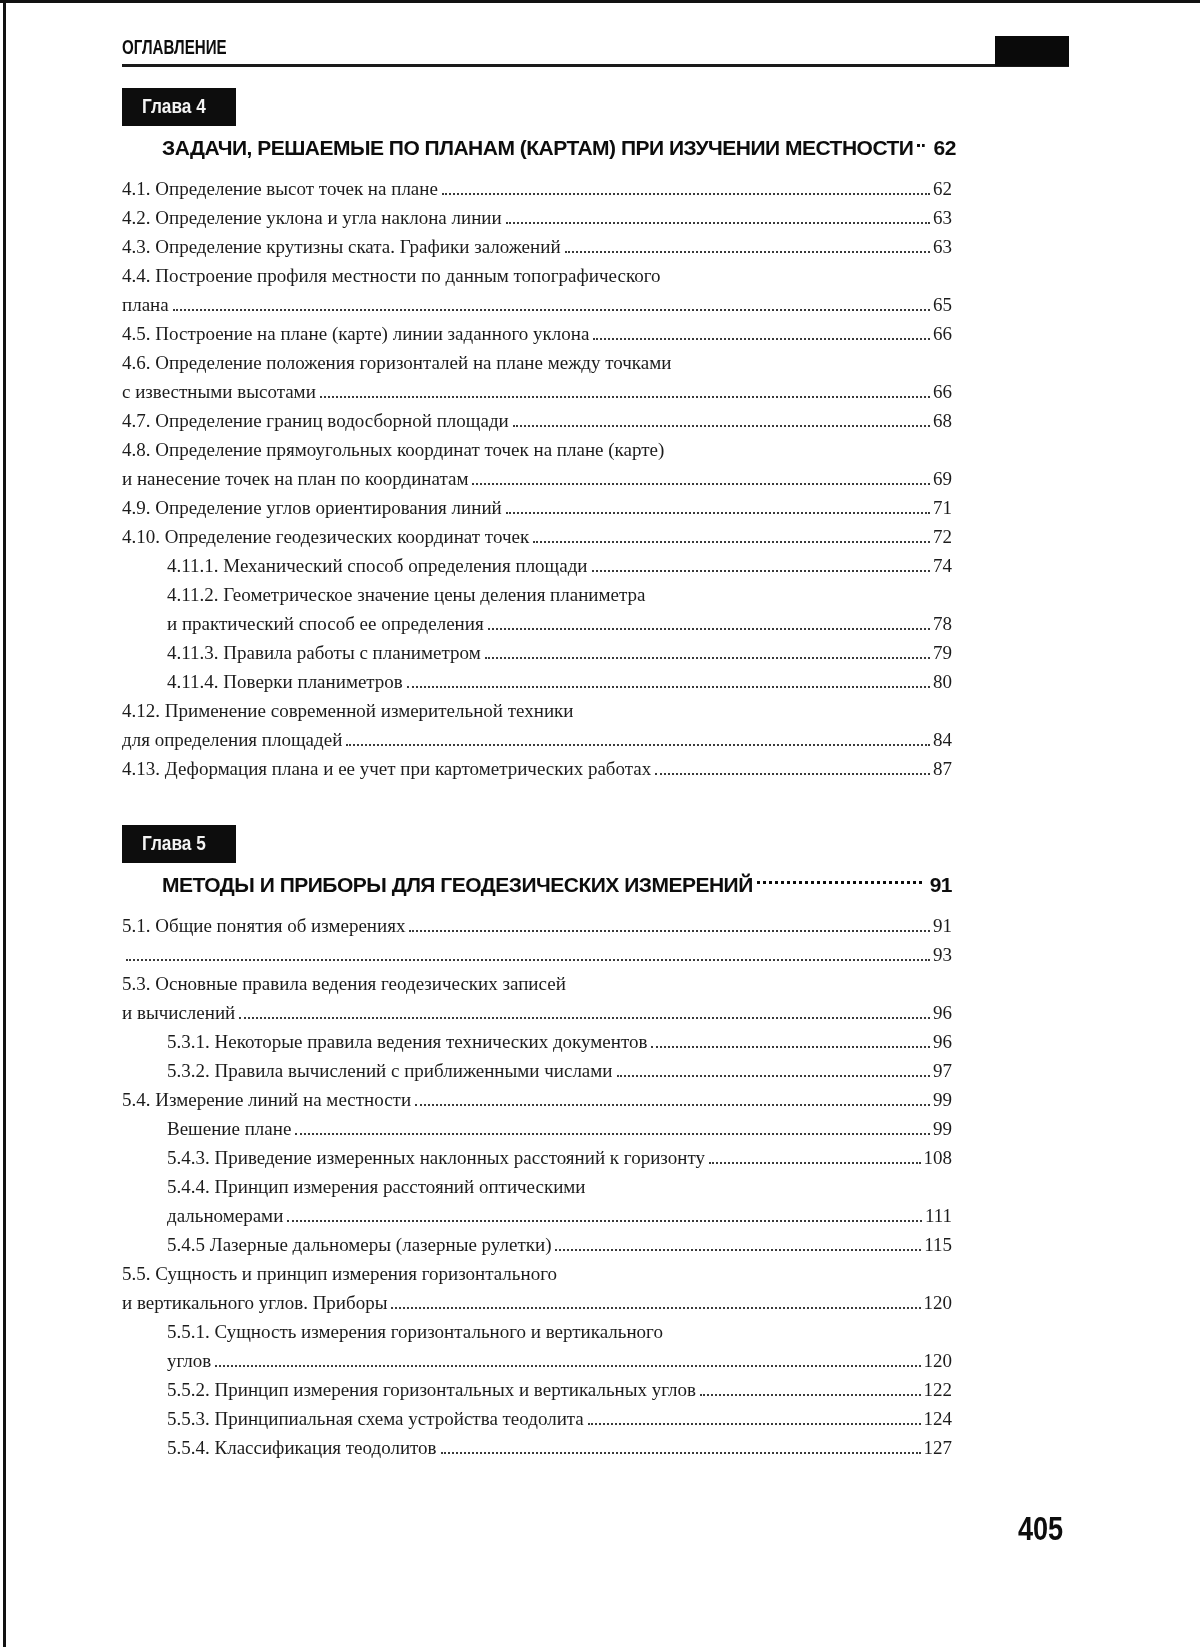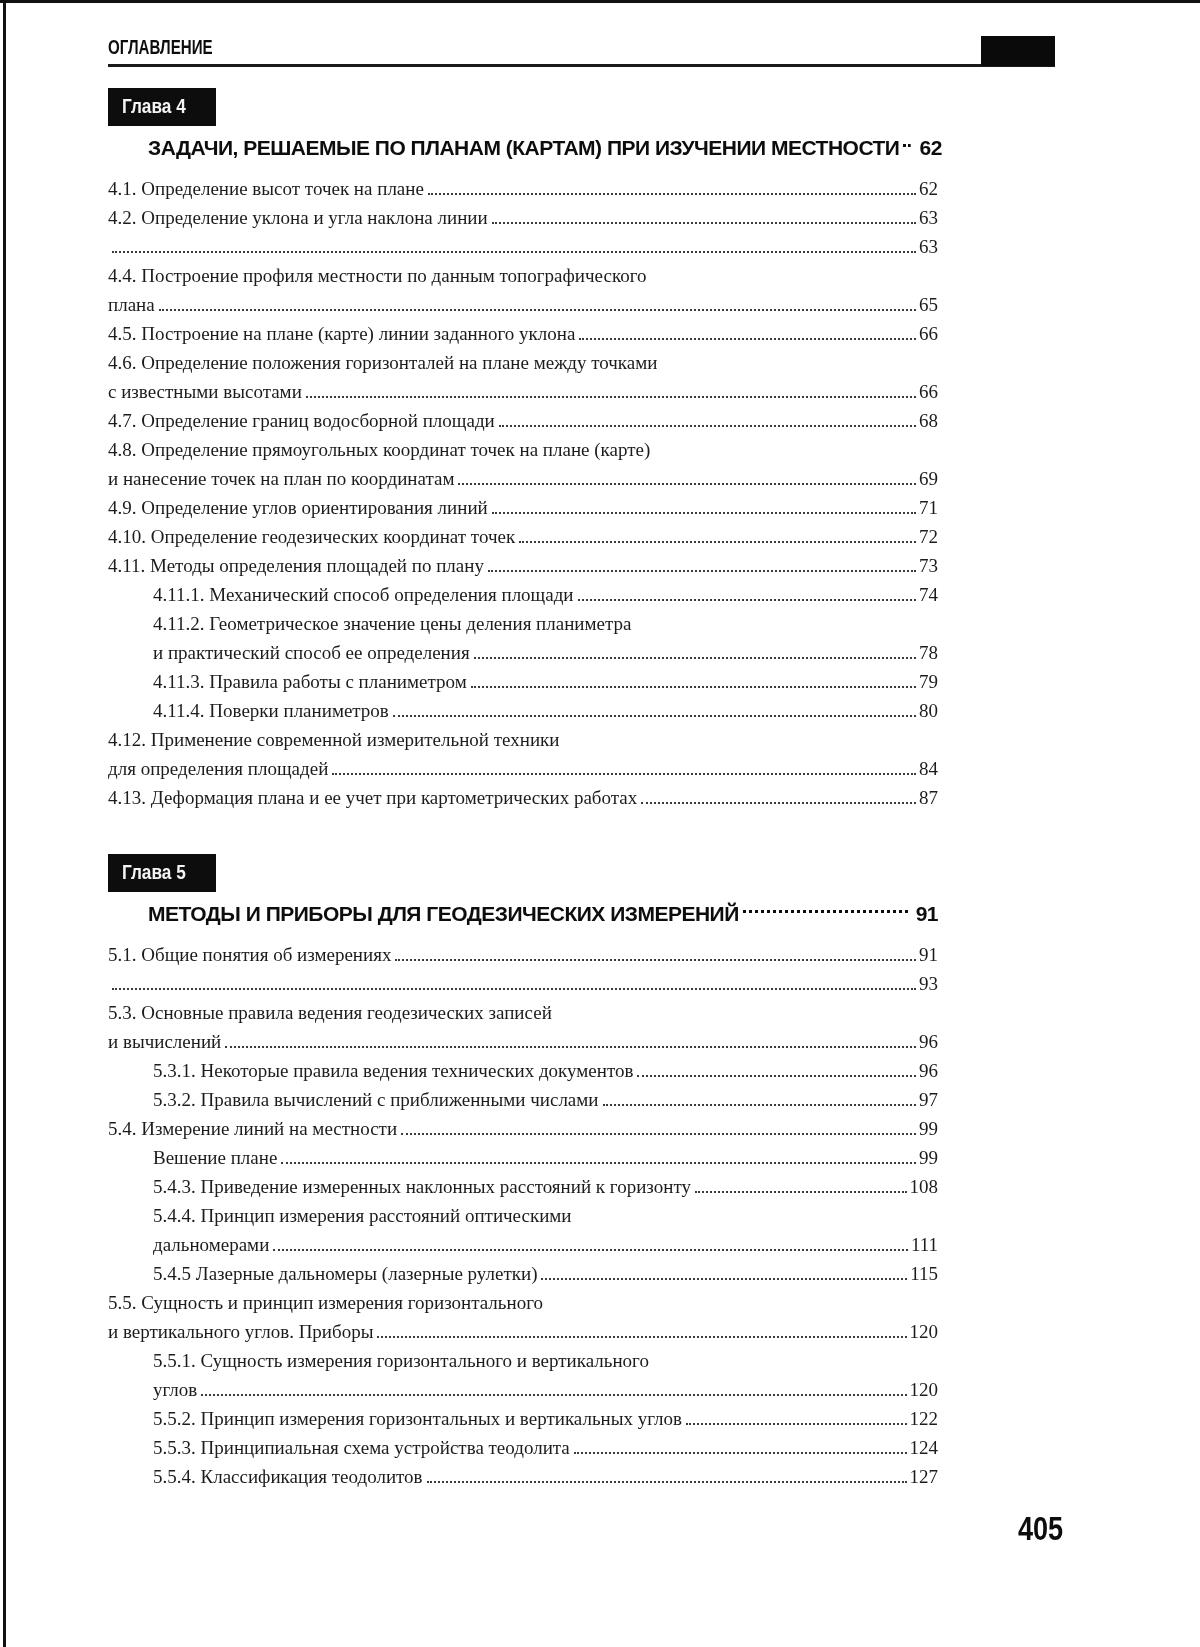--- a/index.html
+++ b/index.html
@@ -7,41 +7,41 @@
     position:relative;
     width:1200px;height:1647px;
     background:#ffffff;
     overflow:hidden;
     font-family:"Liberation Serif", serif;
     color:#1c1c1c;
   }
   .border-top{position:absolute;top:0;left:0;width:100%;height:3px;background:#111;}
   .border-left{position:absolute;top:0;left:3px;width:3px;height:100%;background:#111;}
 
-  .content{position:absolute;left:108px;top:37px;width:830px;}
+  .content{position:absolute;left:122px;top:37px;width:830px;}
 
   
   .header-row{position:relative;width:947px;height:30px;}
   .header-title{
     position:absolute;left:0;top:-2px;
     font-family:"Liberation Sans", sans-serif;
     font-weight:bold;font-size:21px;letter-spacing:0px;
     transform:scaleX(0.72);transform-origin:left center;
     color:#0d0d0d;white-space:nowrap;
   }
   .header-rule{position:absolute;left:0;right:0;bottom:0;height:3px;background:#1a1a1a;}
   .header-tab{position:absolute;right:0;bottom:1px;width:74px;height:30px;background:#0a0a0a;}
 
   
   .chapter{margin-top:21px;}
   .chapter + .chapter{margin-top:42px;}
   .chapter-box{
     display:inline-block;
     background:#0d0d0d;
-    padding:6px 16px 8px 14px;
+    padding:6px 16px 8px 20px;
     margin-left:0px;
   }
   .chapter-box-text{
     display:inline-block;
     font-family:"Liberation Sans", sans-serif;
     font-weight:bold;font-size:21px;color:#f4f4f4;
     transform:scaleX(0.82);transform-origin:left center;
     white-space:nowrap;
   }
   .chapter-title-row{
@@ -108,20 +108,21 @@
             </div>
             <div class="entry">
               <div class="entry-line">
                 <span class="etext">4.2. Определение уклона и угла наклона линии</span>
                 <span class="leader"></span>
                 <span class="epage">63</span>
               </div>
             </div>
             <div class="entry">
               <div class="entry-line">
+                <span class="etext">4.3. Определение крутизны ската. Графики заложений</span>
                 <span class="leader"></span>
                 <span class="epage">63</span>
               </div>
             </div>
             <div class="entry">
               <div class="entry-line">
                 <span class="etext">4.4. Построение профиля местности по данным топографического</span>
               </div>
               <div class="entry-line">
                 <span class="etext">плана</span>
@@ -168,27 +169,20 @@
                 <span class="etext">4.9. Определение углов ориентирования линий</span>
                 <span class="leader"></span>
                 <span class="epage">71</span>
               </div>
             </div>
             <div class="entry">
               <div class="entry-line">
                 <span class="etext">4.10. Определение геодезических координат точек</span>
                 <span class="leader"></span>
                 <span class="epage">72</span>
-              </div>
-            </div>
-            <div class="entry">
-              <div class="entry-line">
-                <span class="etext">4.11. Методы определения площадей по плану</span>
-                <span class="leader"></span>
-                <span class="epage">73</span>
               </div>
             </div>
             <div class="entry indent1">
               <div class="entry-line">
                 <span class="etext">4.11.1. Механический способ определения площади</span>
                 <span class="leader"></span>
                 <span class="epage">74</span>
               </div>
             </div>
             <div class="entry indent1">

